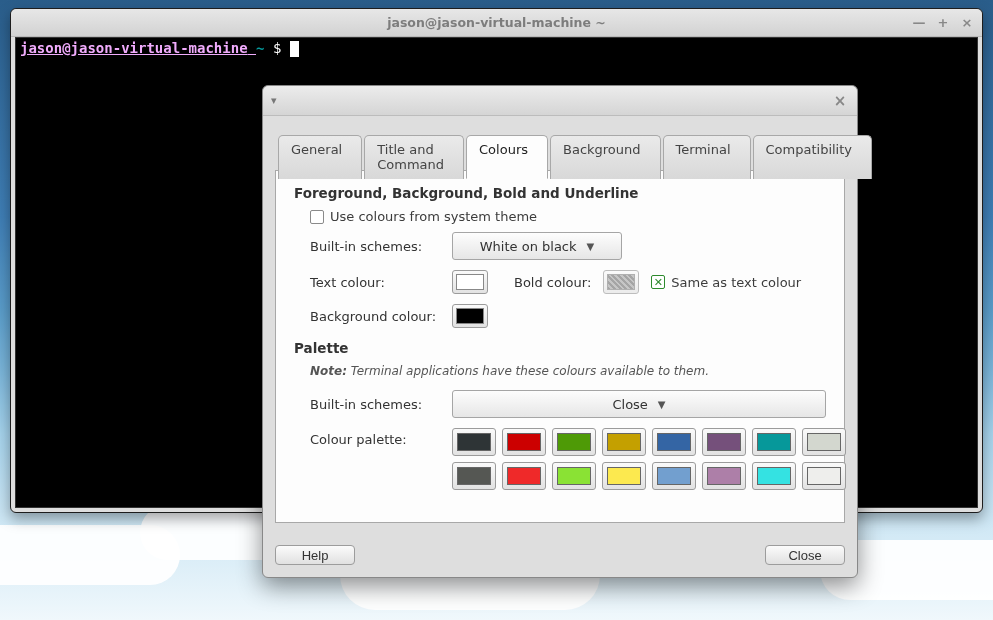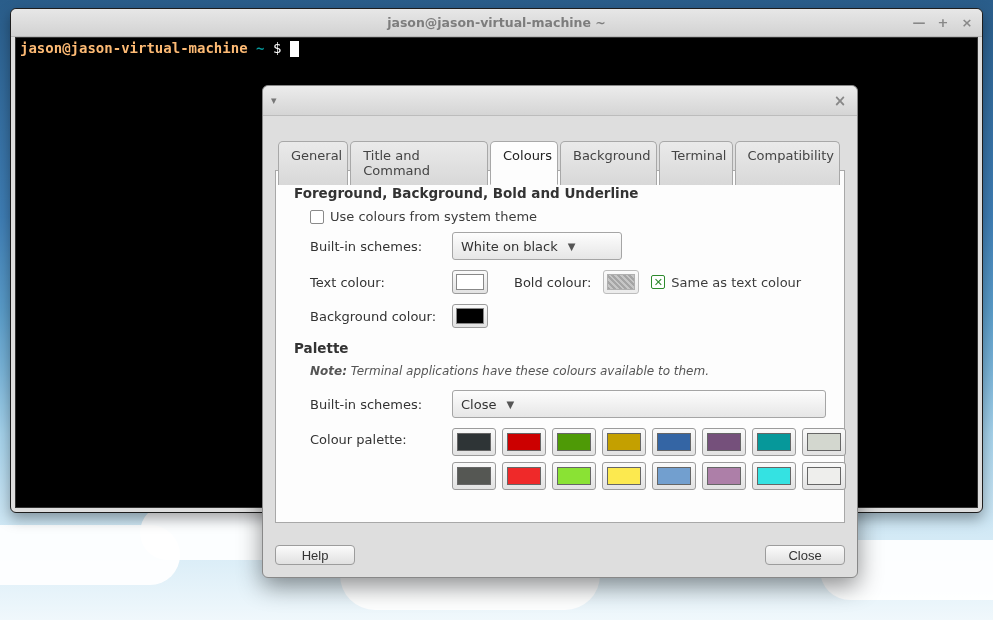--- a/index.html
+++ b/index.html
@@ -38,21 +38,21 @@
     color:#7d7d7d; font-weight:bold; font-size:12.5px;
   }
   .win-controls { position:absolute; right:6px; top:4px; display:flex; gap:6px;}
   .win-btn { width:18px; height:18px; display:flex; align-items:center; justify-content:center;
              color:#888; font-size:13px; cursor:pointer; }
   .terminal-body {
     flex:1; margin:0 4px 4px 4px; background:#000; border:1px solid #333;
     font-family:"DejaVu Sans Mono","Liberation Mono",monospace;
     font-size:14px; padding:2px 4px; color:#fff; position:relative;
   }
-  .prompt-user { color:#fdba74; font-weight:bold; }
+  .prompt-user { color:#f0abfc; font-weight:bold;text-decoration:underline; }
   .prompt-tilde { color:#06989a; font-weight:bold; }
   .prompt-dollar { color:#fff; }
   .cursor { display:inline-block; width:9px; height:16px; background:#fff; vertical-align:middle; }
 
   .dialog {
     position:absolute;
     left:262px; top:85px;
     width:596px;
     background:#dedede;
     border:1px solid #888; border-radius:6px;
@@ -65,24 +65,24 @@
     border-bottom:1px solid #bcbcbc;
     display:flex; align-items:center; justify-content:center; position:relative;
     color:#555; font-weight:bold; font-size:13px;
   }
   .dlg-menu-btn { position:absolute; left:8px; top:8px; color:#777; font-size:11px; cursor:pointer;}
   .dlg-close-btn { position:absolute; right:8px; top:6px; color:#888; font-size:15px; cursor:pointer; width:18px; text-align:center;}
   .dialog-body { padding:10px 12px 12px 12px; }
 
   .tabs { display:flex; gap:0; border-bottom:1px solid #a8a8a8; padding:0 3px; margin-bottom:0;}
   .tab {
-    padding:6px 5px 7px 12px; border:1px solid #a8a8a8; border-bottom:none;
+    padding:6px 19px 7px 12px; border:1px solid #a8a8a8; border-bottom:none;
     background:linear-gradient(#eaeaea,#d8d8d8); color:#444; cursor:pointer;
     border-radius:5px 5px 0 0; margin-right:2px; font-size:13px;
-    position:relative; top:15px;
+    position:relative; top:9px;
   }
   .tab.active {
     background:#fdfdfd; color:#222; border-bottom:1px solid #fdfdfd; z-index:2;
   }
   .tab-panel {
     border:1px solid #a8a8a8; border-top:none; background:#fdfdfd;
     padding:14px 18px 22px 18px;
   }
 
   .section-title { font-weight:bold; color:#333; margin-bottom:8px; font-size:13.5px;}
@@ -93,21 +93,21 @@
   .chk { display:flex; align-items:center; gap:6px; cursor:pointer; }
   .chk-box { width:14px; height:14px; border:1px solid #8a8a8a; background:#fff; border-radius:2px; display:flex; align-items:center; justify-content:center;}
   .chk-box.x { border-color:#2d8a2d; }
   .chk-box.x::after{ content:"✕"; color:#2d8a2d; font-size:11px; font-weight:bold; line-height:1;}
 
   label.lbl { color:#333; min-width:130px; }
   .combo {
     height:28px; border:1px solid #a5a5a5; border-radius:3px;
     background:linear-gradient(#fdfdfd,#e6e6e6);
     display:flex; align-items:center; padding:0 8px; cursor:pointer;
-    justify-content:flex-start; gap:10px; color:#333;
+    justify-content:center; gap:10px; color:#333;
   }
   .combo .arrow { font-size:10px; color:#555; }
 
   .color-btn {
     width:36px; height:24px; border:1px solid #9b9b9b; border-radius:3px;
     background:linear-gradient(#fafafa,#e2e2e2); padding:3px; cursor:pointer;
     display:flex; align-items:center; justify-content:center;
   }
   .color-swatch { width:100%; height:100%; border:1px solid #888;}
 

